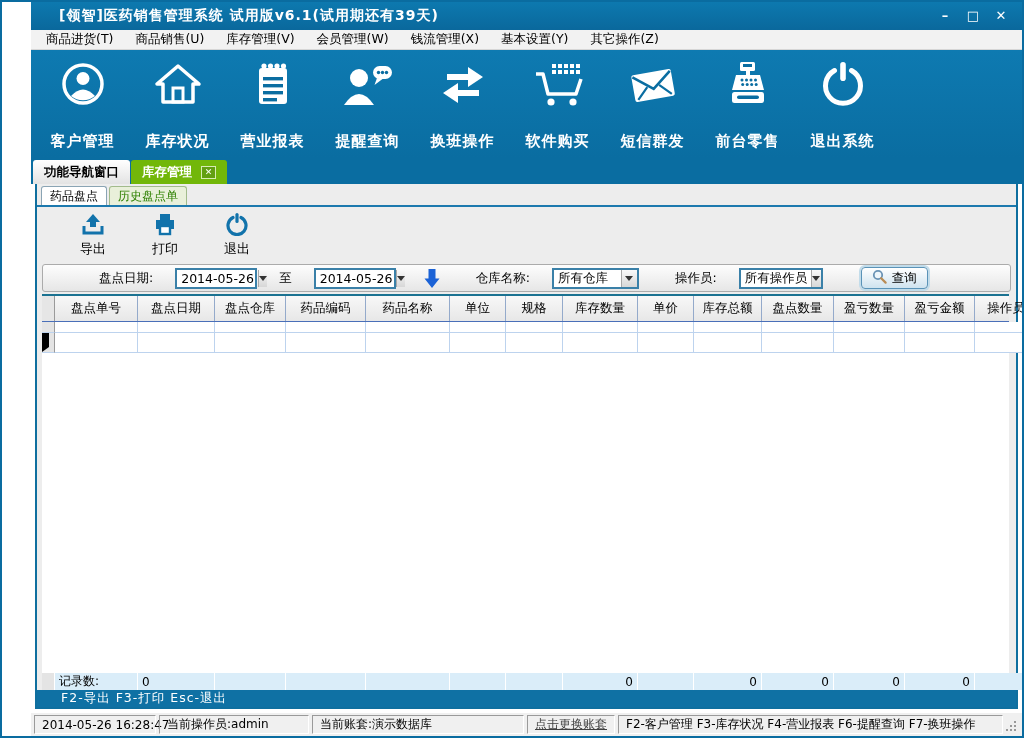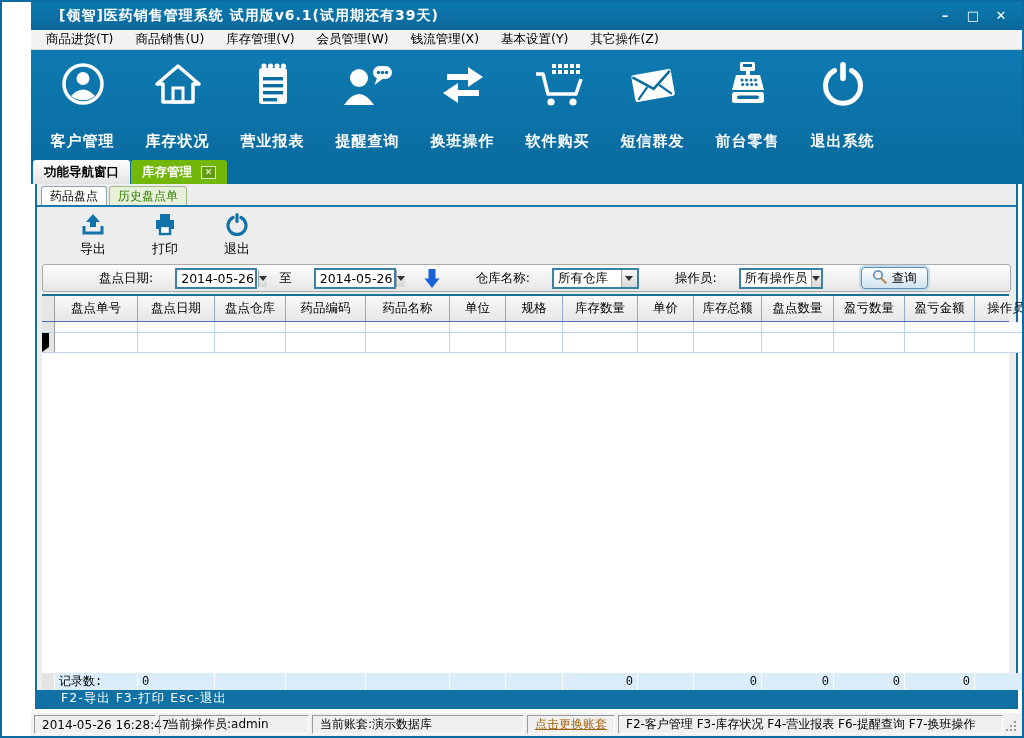--- a/index.html
+++ b/index.html
@@ -61,32 +61,32 @@
   .c0{width:13px}.c1{width:83px}.c2{width:77px}.c3{width:71px}.c4{width:80px}.c5{width:84px}.c6{width:56px}.c7{width:57px}.c8{width:75px}.c9{width:56px}.c10{width:68px}.c11{width:72px}.c12{width:71px}.c13{width:70px}.c14{width:63px}
   .ghead { height:28px; border-top:2px solid #1b7291; border-bottom:1px solid #4a6fb8; background:linear-gradient(#f8f8f8,#e7e7e7); }
   .ghead .cell { display:flex; align-items:center; justify-content:center; border-right:1px solid #94aacb; font-size:12.5px; }
   .ghead .sel { border-right:1px solid #9a9a9a; background:#e6e6e6; }
   .r .cell { background:#fff; border-right:1px solid #bdd3ee; border-bottom:1px solid #bdd3ee; }
   .r .sel { background:#e4e4e4; border-right:1px solid #9a9a9a; }
   .r1 { height:11px; } .r2 { height:20px; }
   .tri { width:0; height:0; border-top:5px solid transparent; border-bottom:5px solid transparent; border-left:7px solid #000; margin:5px auto 0; }
   .filler { flex:1; background:#fff; }
   .summary { height:18px; background:#fff; padding-top:1px; }
-  .summary .cell { height:17px; background:#daedf9; border-right:1px solid #fff; display:flex; align-items:center; padding:0 4px; font-size:12px;font-family:Liberation Mono, monospace; }
+  .summary .cell { height:17px; background:#daedf9; border-right:1px solid #fff; display:flex; align-items:center; padding:0 4px; font-size:12px; }
   .summary .sel { background:#e4e4e4; }
   .summary .ar { justify-content:flex-end; }
   .hintbar { height:17px; background:#0f71a4; color:#fff; font-size:12.5px; display:flex; align-items:center; padding-left:24px; letter-spacing:1px; }
 
   
   .statusbar { height:23px; background:#f0f0f0; display:flex; align-items:center; padding:0 3px; gap:3px; }
   .panel { height:19px; border:1px solid; border-color:#9a9a9a #ffffff #ffffff #9a9a9a; display:flex; align-items:center; padding:0 7px; font-size:12px; white-space:nowrap; }
   .p-time { width:122px; } .p-oper { width:150px; } .p-acct { width:212px; }
   .p-link { width:88px; justify-content:center; }
   .p-fkeys { flex:1; }
-  .link { color:#a16207; text-decoration:underline; }
+  .link { color:#404040; text-decoration:underline; }
   .grip { width:13px; height:13px; display:grid; grid-template-columns:repeat(3,4px); align-items:end; }
   .grip i { width:2px; height:2px; background:#999; box-shadow:0 -4px #999, 0 -8px #999; }
   .grip i:nth-child(1){ box-shadow:none; } .grip i:nth-child(2){ box-shadow:0 -4px #999; }
 </style>
 </head>
 <body>
 
 <div class="window">
 
   <div class="titlebar">

